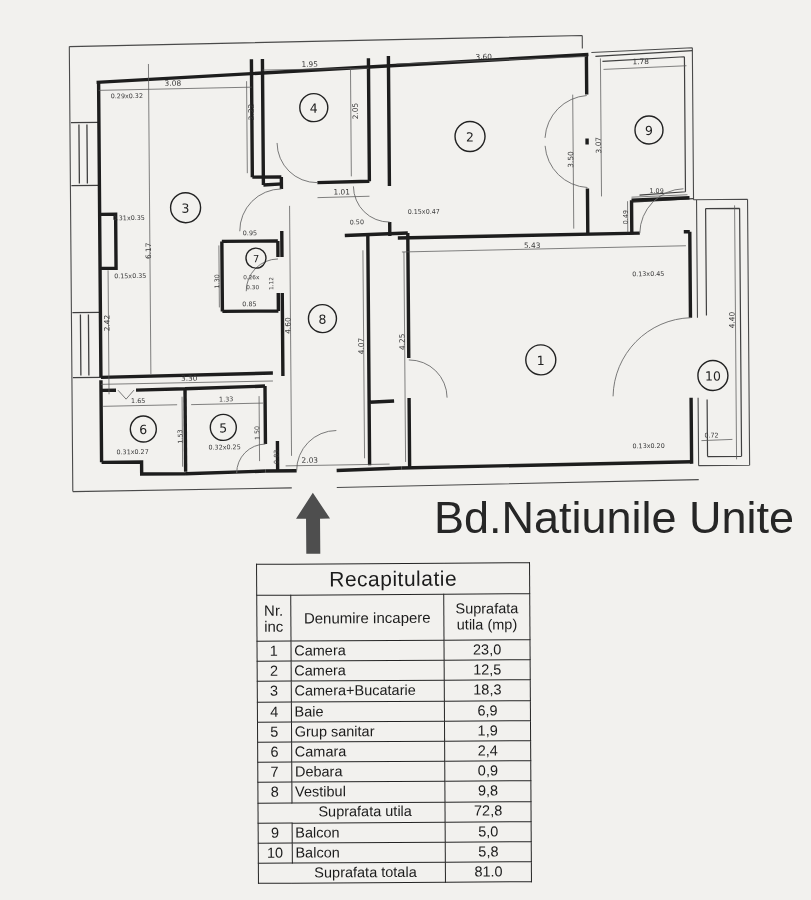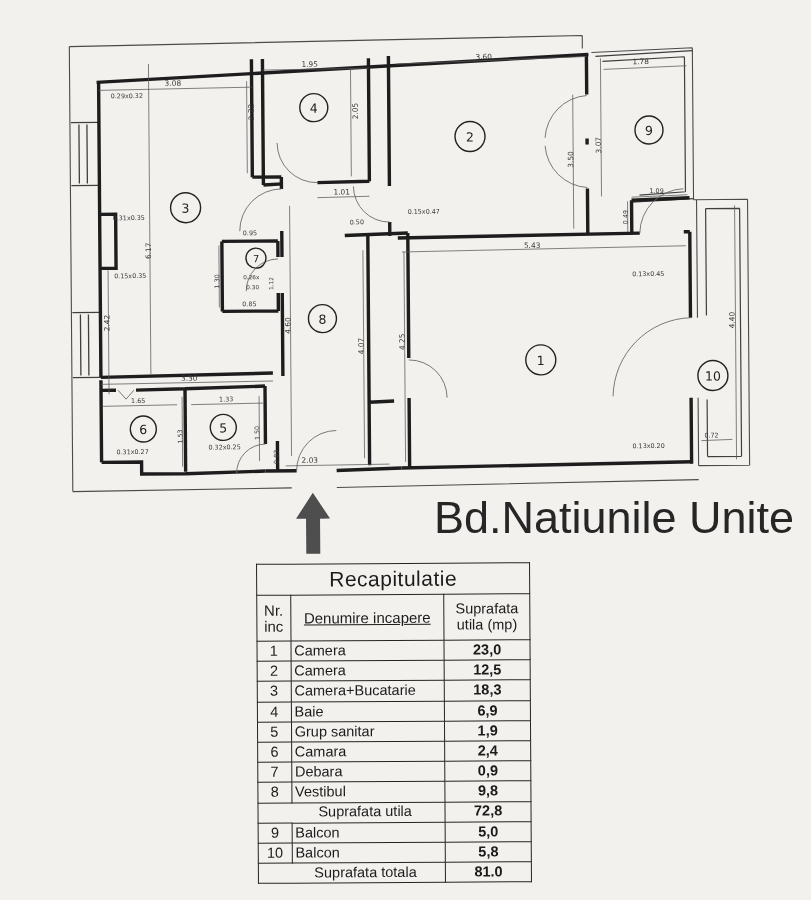--- a/index.html
+++ b/index.html
@@ -35,25 +35,25 @@
   }
   #recap td,#recap th{
     border:1.6px solid #242424;
     padding:0 3px;height:19.2px;line-height:1.05;
     font-weight:400;
   }
   #recap .t-title{
     text-align:center;font-size:21px;height:30px;letter-spacing:0.5px;
   }
   #recap .h-nr{width:30px;text-align:center;font-size:15px;}
-  #recap .h-name{width:158px;text-align:center;font-size:15px;height:45px;text-decoration:underline;}
+  #recap .h-name{width:158px;text-align:center;font-size:15px;height:45px;}
   #recap .h-area{width:86px;text-align:center;font-size:14.5px;}
   #recap .c-nr{text-align:center;}
   #recap .c-name{text-align:left;}
-  #recap .c-area{text-align:center;font-weight:bold;}
+  #recap .c-area{text-align:center;}
   #recap .c-sum{text-align:center;padding-left:30px;}
 </style>
 </head>
 <body>
 
 <div id="scan"></div>
 
 <svg width="811" height="560" viewBox="0 0 811 560" style="position:absolute;left:0;top:0;">
   <g transform="rotate(-0.45 400 260)">
 

